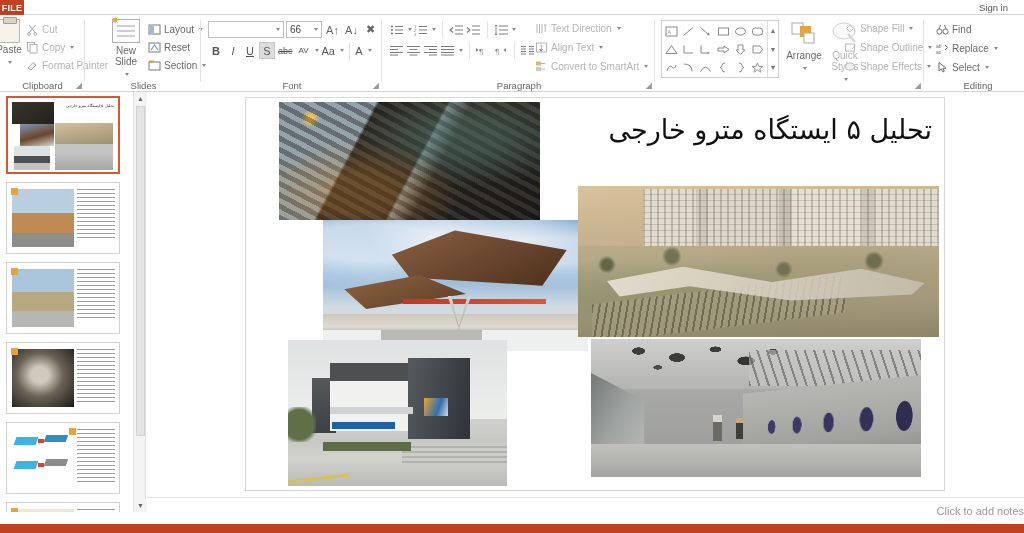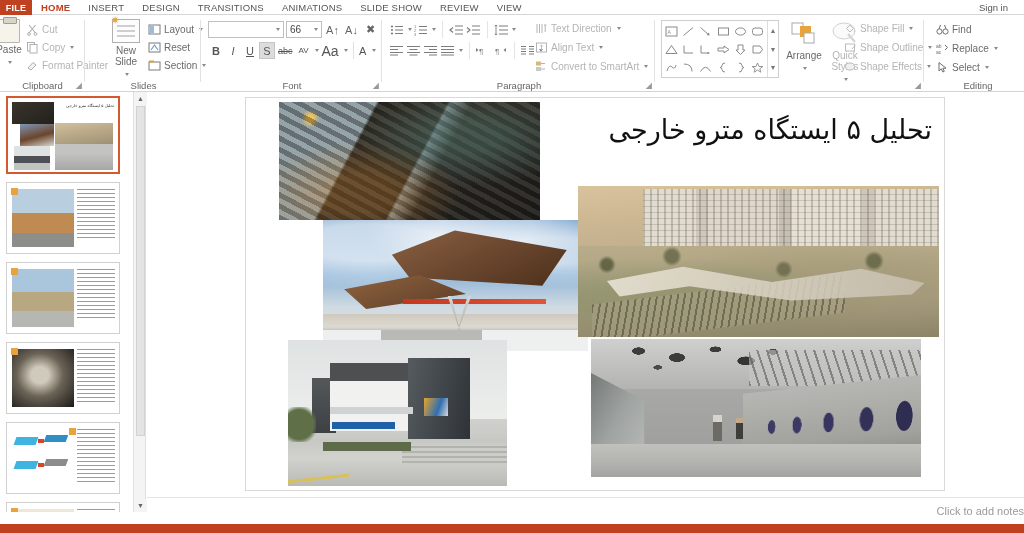--- a/index.html
+++ b/index.html
@@ -13,21 +13,21 @@
   }
   #app { position: relative; width: 1024px; height: 533px; }
 
   
   .tabbar {
     position: absolute; top: 0; left: 0; width: 1024px; height: 15px;
     background: #fff;
     border-bottom: 1px solid #d6d6d6;
   }
   .file-tab {
-    position: absolute; left: 0; top: 0; width: 32px; height: 15px;
+    position: absolute; left: 0; top: 0; width: 24px; height: 15px;
     background: #c0411f; color: #fff;
     font-size: 9px; font-weight: bold;
     display: flex; align-items: center; justify-content: center;
     letter-spacing: .3px;
   }
   .tabs { position: absolute; left: 32px; top: 0; height: 15px; display: flex; align-items: center; }
   .tab {
     height: 15px; padding: 0 9px;
     display: flex; align-items: center;
     font-size: 9.5px; color: #555; letter-spacing: .2px;
@@ -468,30 +468,20 @@
     background: #fff;
   }
 </style>
 </head>
 <body>
 
 <div id="app">
 
   <div class="tabbar">
     <div class="file-tab">FILE</div>
-    <div class="tabs">
-      <div class="tab active">HOME</div>
-      <div class="tab">INSERT</div>
-      <div class="tab">DESIGN</div>
-      <div class="tab">TRANSITIONS</div>
-      <div class="tab">ANIMATIONS</div>
-      <div class="tab">SLIDE SHOW</div>
-      <div class="tab">REVIEW</div>
-      <div class="tab">VIEW</div>
-    </div>
     <div class="signin">Sign in</div>
   </div>
 
   <div class="ribbon">
 
     <div class="grp g-clip">
       <div class="paste-big">
         <div class="paste-ico"></div>
         <div>Paste</div>
         <div class="caret"></div>
@@ -588,21 +578,21 @@
         <div class="fbox">✖</div>
       </div>
       <div class="fontrow2">
         <div class="fb" style="font-weight:bold;">B</div>
         <div class="fb" style="font-style:italic;">I</div>
         <div class="fb" style="text-decoration:underline;">U</div>
         <div class="fb pressed">S</div>
         <div class="fb" style="font-size:9px;text-decoration:line-through;">abc</div>
         <div class="fb" style="font-size:8px;">AV</div>
         <span class="caret"></span>
-        <div class="fb" style="font-size:14px;">Aa</div>
+        <div class="fb" style="font-size:11px;">Aa</div>
         <span class="caret"></span>
         <div class="fb" style="margin-left:4px;border-left:1px solid #e0e0e0;padding-left:5px;">A</div>
         <span class="caret"></span>
       </div>
       <div class="grp-label">Font</div>
       <div class="dlg">◢</div>
       <div class="grp-div" style="right:0;"></div>
     </div>
 
     <div class="grp g-para">

